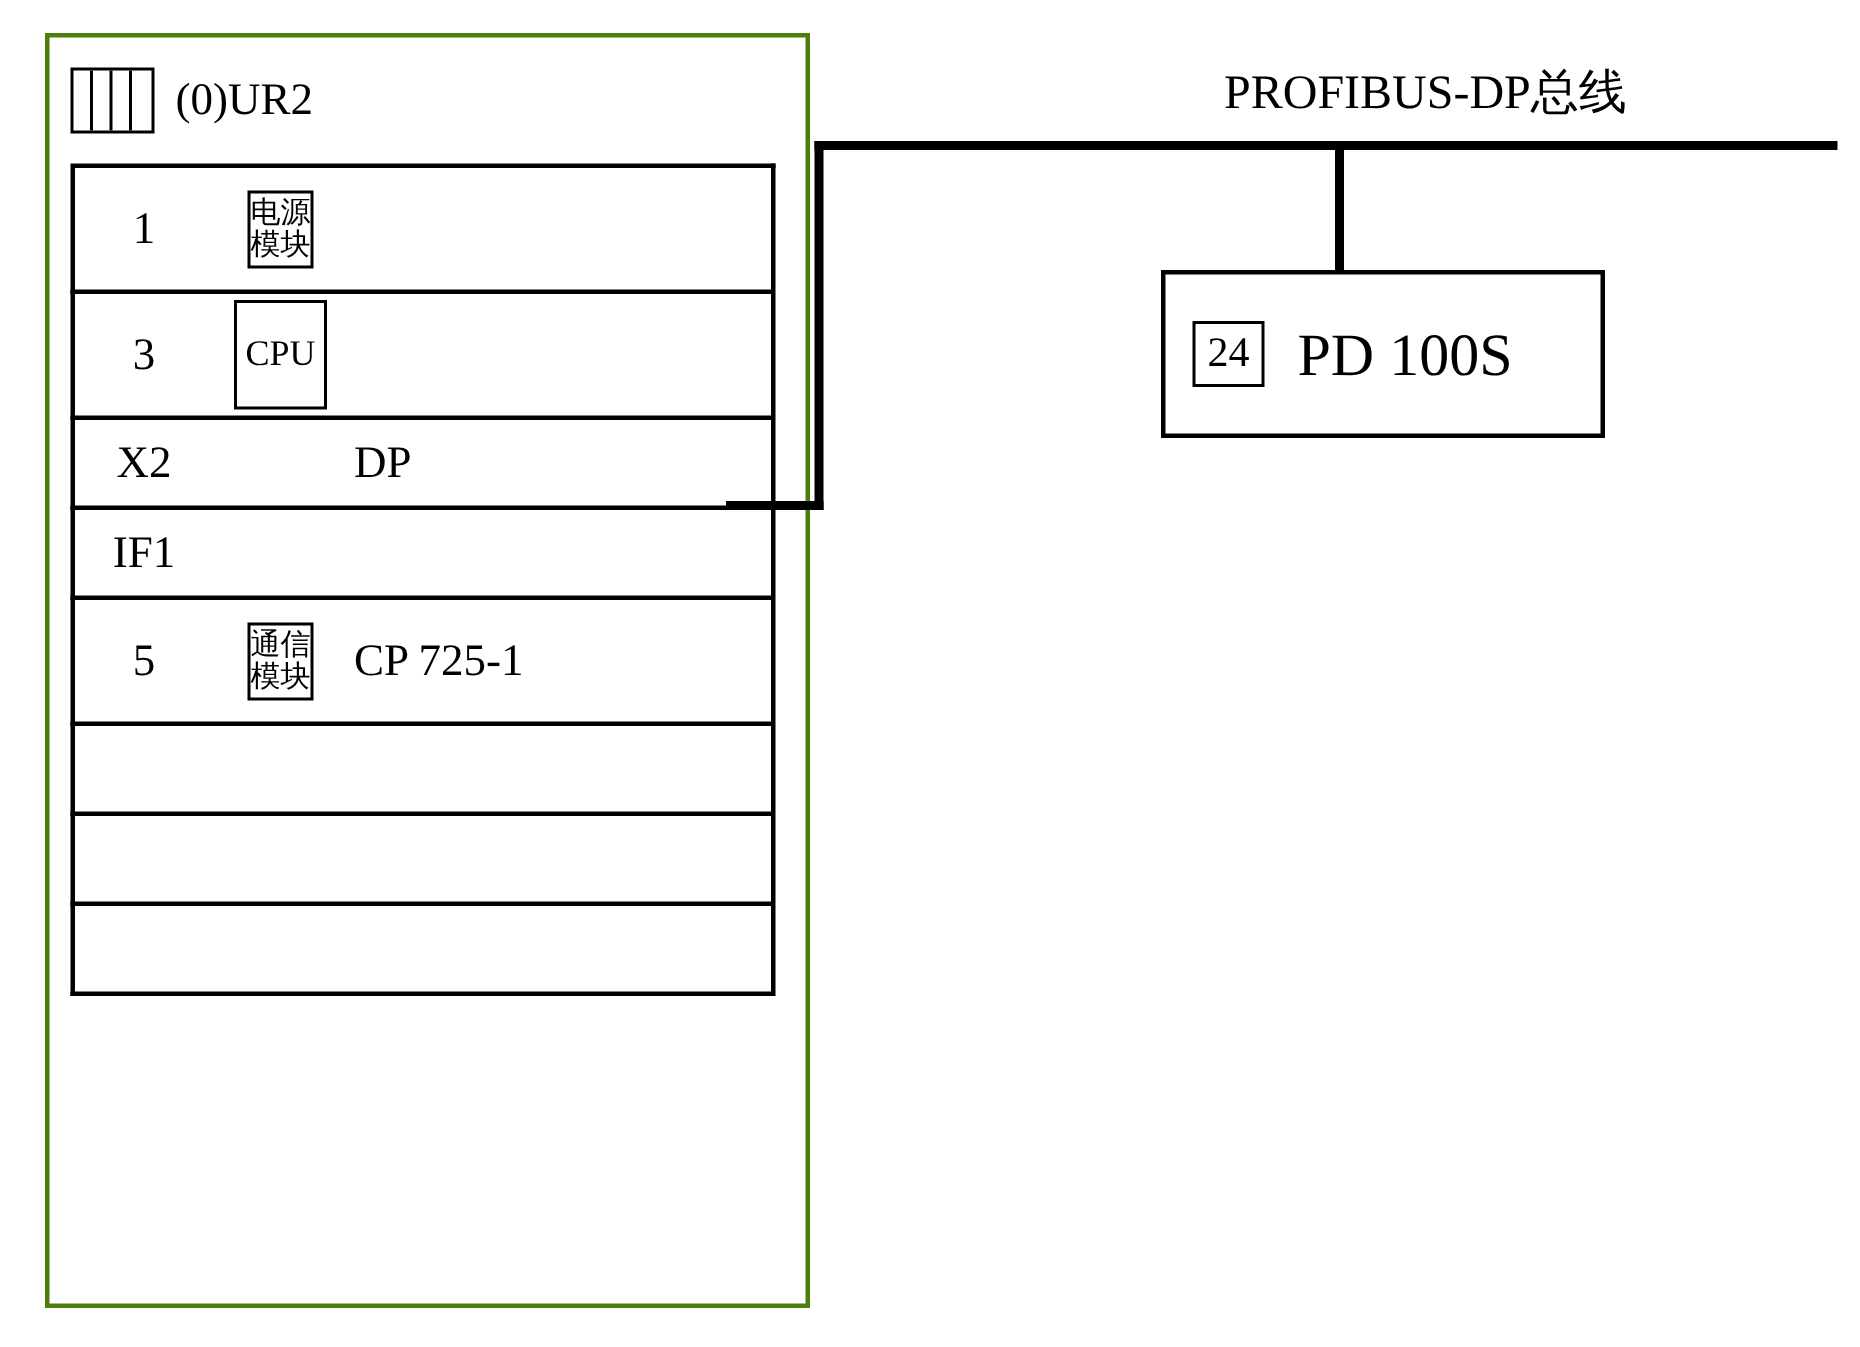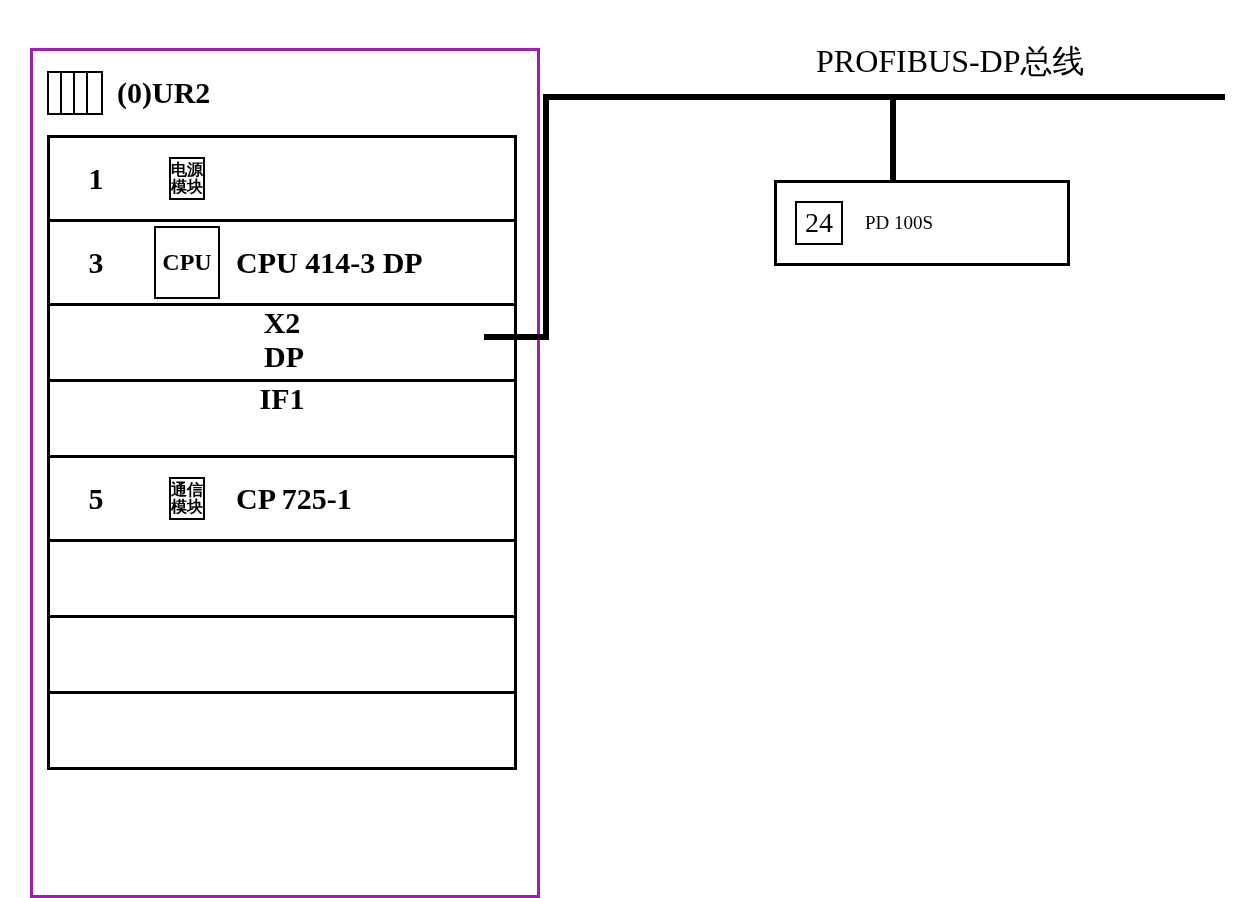--- a/index.html
+++ b/index.html
@@ -11,26 +11,25 @@
     color: #000;
   }
   .diagram {
     position: relative;
     width: 1200px;
     height: 860px;
   }
   .rack {
     position: absolute;
     left: 10px;
-    top: 28px;
+    top: 2px;
     width: 510px;
     height: 850px;
-    border: 3px solid #a21caf;
+    border: 3px solid #4d7c0f;
     padding: 10px 14px 14px 14px;
-    font-weight: bold;
   }
   .rack-header {
     display: flex;
     align-items: center;
     gap: 14px;
     height: 64px;
     margin-bottom: 10px;
   }
   .rack-icon {
     width: 56px;
@@ -51,36 +50,36 @@
     border-right: 3px solid #000;
     width: 470px;
   }
   .slot {
     display: flex;
     align-items: center;
     height: 84px;
     border-left: 3px solid #000;
     border-bottom: 3px solid #000;
   }
-  .slot.short { height: 76px; flex-direction: column; }
+  .slot.short { height: 60px; }
   .slot-num {
     width: 92px;
     font-size: 30px;
     text-align: center;
   }
   .slot-mid {
     width: 90px;
     display: flex;
     align-items: center;
     justify-content: center;
   }
   .chip {
     border: 2px solid #000;
     padding: 3px 0;
-    font-size: 16px;
+    font-size: 20px;
     line-height: 1.05;
     text-align: center;
   }
   .chip.small { font-size: 24px; padding: 22px 6px; }
   .slot-desc {
     font-size: 30px;
     padding-left: 4px;
   }
 
   .bus-label {
@@ -120,34 +119,34 @@
     top: 74px;
     width: 6px;
     height: 88px;
     background: #000;
   }
   .device {
     position: absolute;
     left: 754px;
     top: 160px;
     width: 296px;
-    height: 86px;
+    height: 112px;
     border: 3px solid #000;
     display: flex;
     align-items: center;
     gap: 22px;
     padding: 0 18px;
   }
   .device .addr {
     border: 2px solid #000;
     font-size: 28px;
     padding: 4px 8px;
   }
   .device .name {
-    font-size: 19px;
+    font-size: 40px;
   }
 </style>
 </head>
 <body>
 
 <div class="diagram">
 
   <div class="rack">
     <div class="rack-header">
       <div class="rack-icon">
@@ -164,21 +163,20 @@
         <div class="slot-mid">
             <div class="chip" style="white-space:pre">电源
 模块</div>
           </div>
       </div>
       <div class="slot">
         <div class="slot-num">3</div>
         <div class="slot-mid">
             <div class="chip small">CPU</div>
           </div>
-        <div class="slot-desc">CPU 414-3 DP</div>
       </div>
       <div class="slot short">
         <div class="slot-num">X2</div>
         <div class="slot-mid"></div>
         <div class="slot-desc">DP</div>
       </div>
       <div class="slot short">
         <div class="slot-num">IF1</div>
         <div class="slot-mid"></div>
         <div class="slot-desc"></div>

